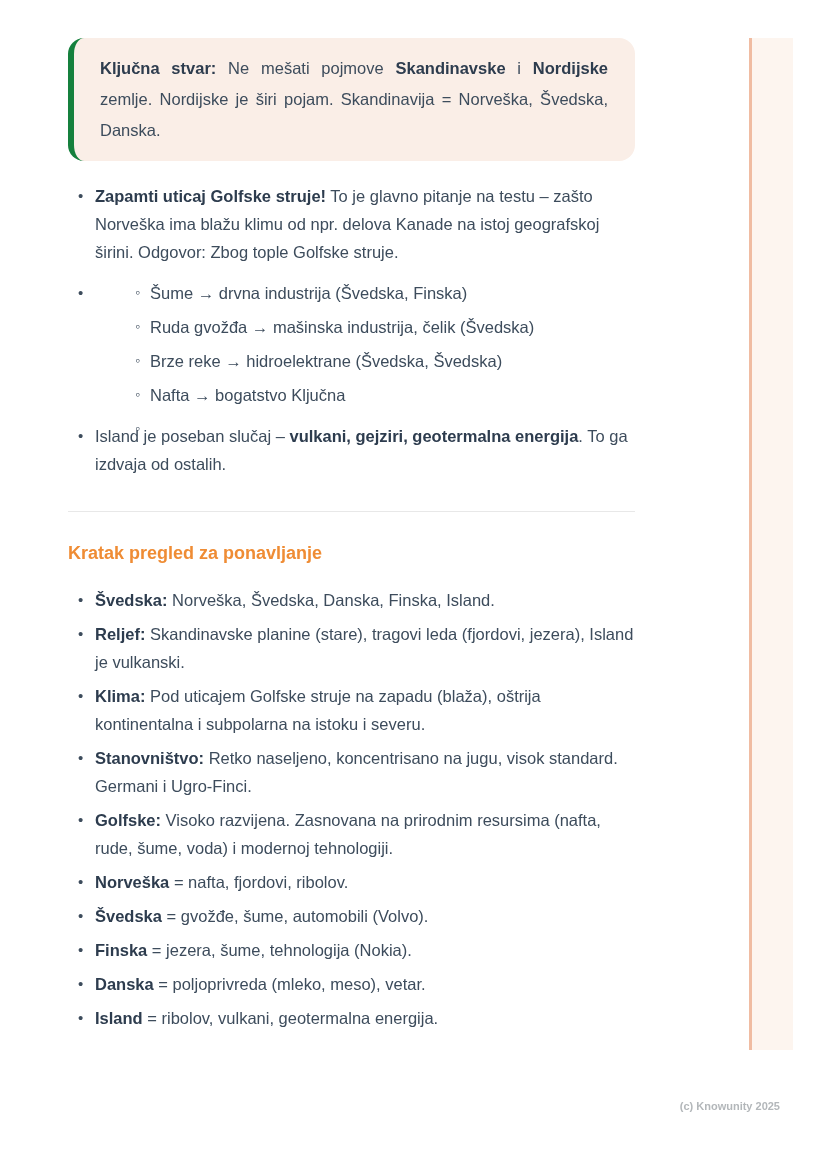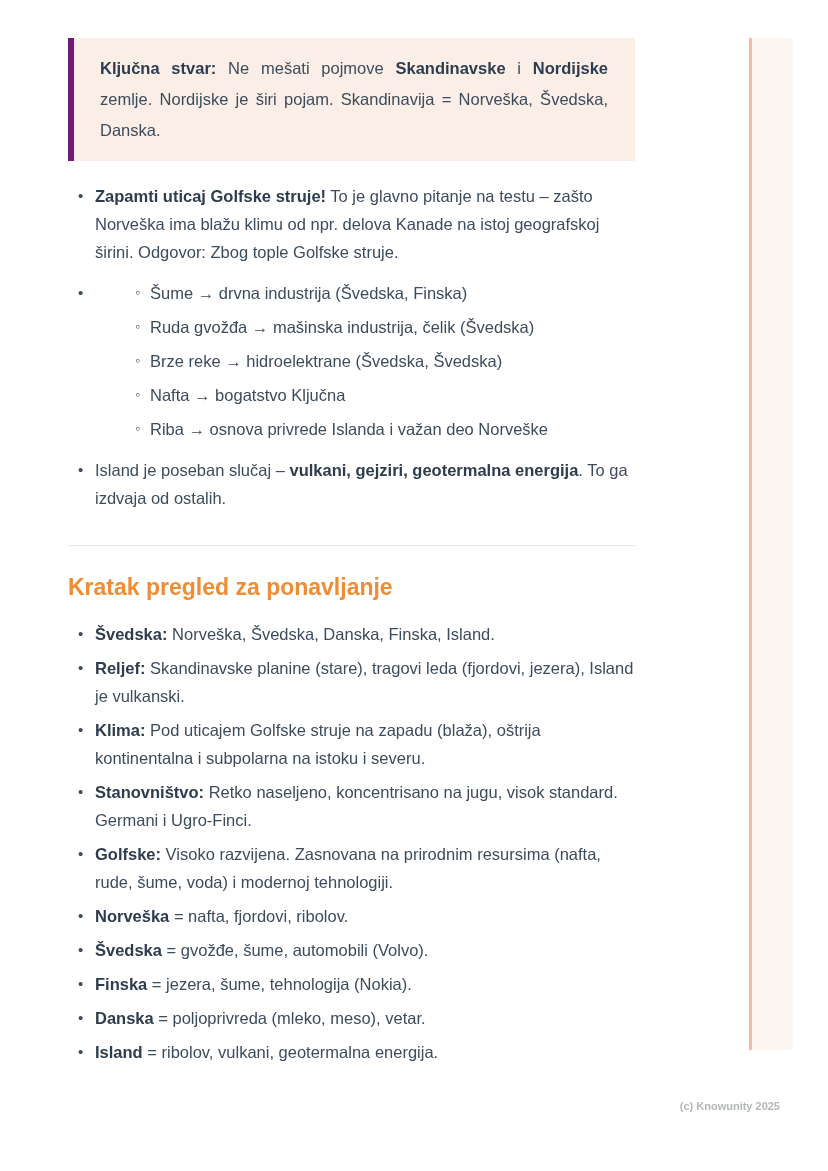--- a/index.html
+++ b/index.html
@@ -25,26 +25,27 @@
   }
   
   .content {
     position: absolute;
     left: 68px;
     top: 38px;
     width: 567px;
   }
   .callout {
     background: #faeee7;
-    border-left: 6px solid #701a75;
+    border-left: 6px solid #15803d;
     padding: 15px 27px 15px 26px;
     font-size: 16.5px;
     line-height: 31px;
     text-align: justify;
     color: #3d4c5c;
+    border-radius: 16px;
   }
   .b { font-weight: bold; color: #2d3c4e; }
   ul { list-style: none; }
   .notes {
     margin-top: 21px;
     font-size: 16.5px;
     line-height: 28px;
   }
   .notes > li { position: relative; padding-left: 27px; margin-bottom: 13px; }
   .mk {
@@ -63,21 +64,21 @@
     font-size: 14px;
     color: #3d4c5c;
   }
   .divider {
     border: none;
     border-top: 1px solid #e8e8e8;
     margin-top: 33px;
   }
   .section-title {
     margin-top: 27px;
-    font-size: 23px;
+    font-size: 18px;
     font-weight: bold;
     color: #ef8c34;
     line-height: 28px;
   }
   .review {
     margin-top: 19px;
     font-size: 16.5px;
     line-height: 28px;
   }
   .review > li { position: relative; padding-left: 27px; margin-bottom: 6px; }
@@ -122,21 +123,20 @@
           <li>
             <span class="smk">◦</span>
             <span>Brze reke → hidroelektrane (Švedska, Švedska)</span>
           </li>
           <li>
             <span class="smk">◦</span>
             <span>Nafta → bogatstvo Ključna</span>
           </li>
           <li>
             <span class="smk">◦</span>
-            <span>Riba → osnova privrede Islanda i važan deo Norveške</span>
           </li>
         </ul>
       </li>
       <li>
         <span class="mk">•</span>
         <span>Island je poseban slučaj – </span><span class="b">vulkani, gejziri, geotermalna energija</span><span>. To ga izdvaja od ostalih.</span>
       </li>
     </ul>
 
     <hr class="divider">

